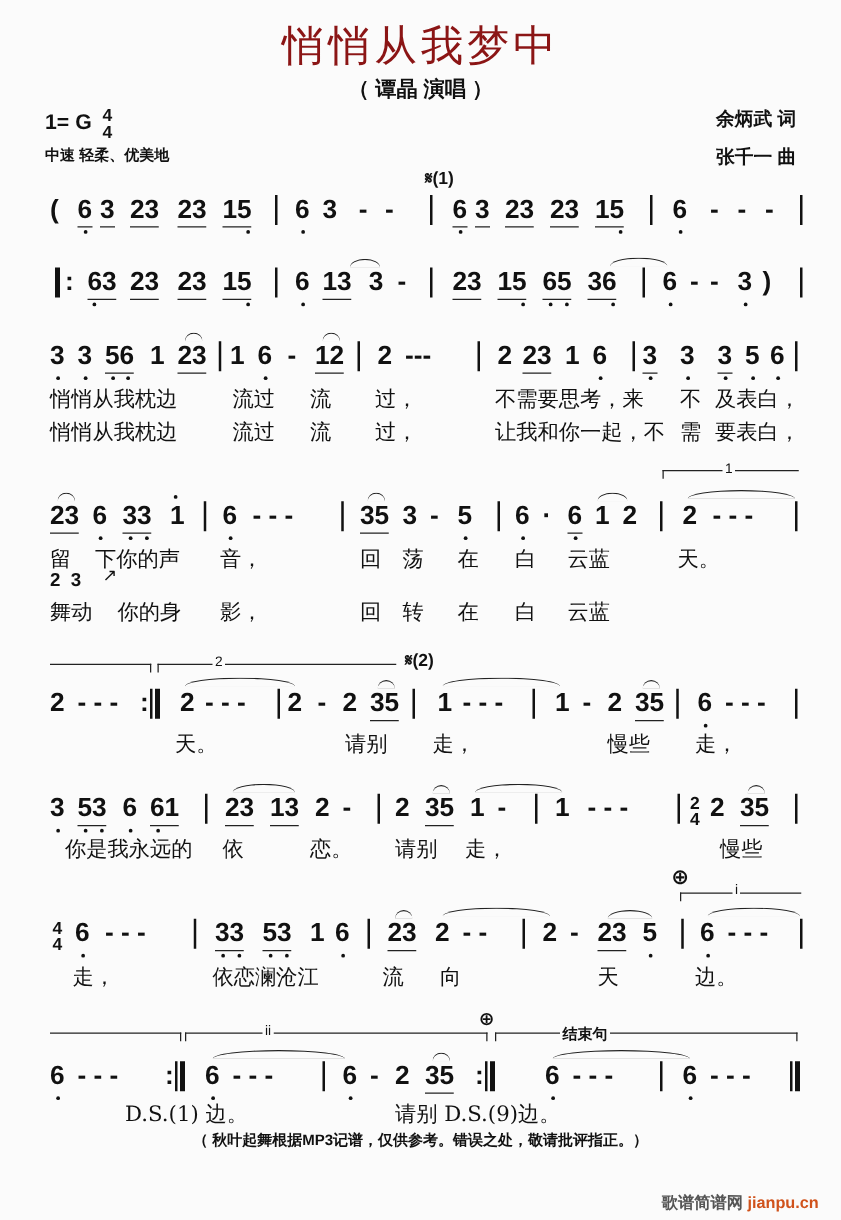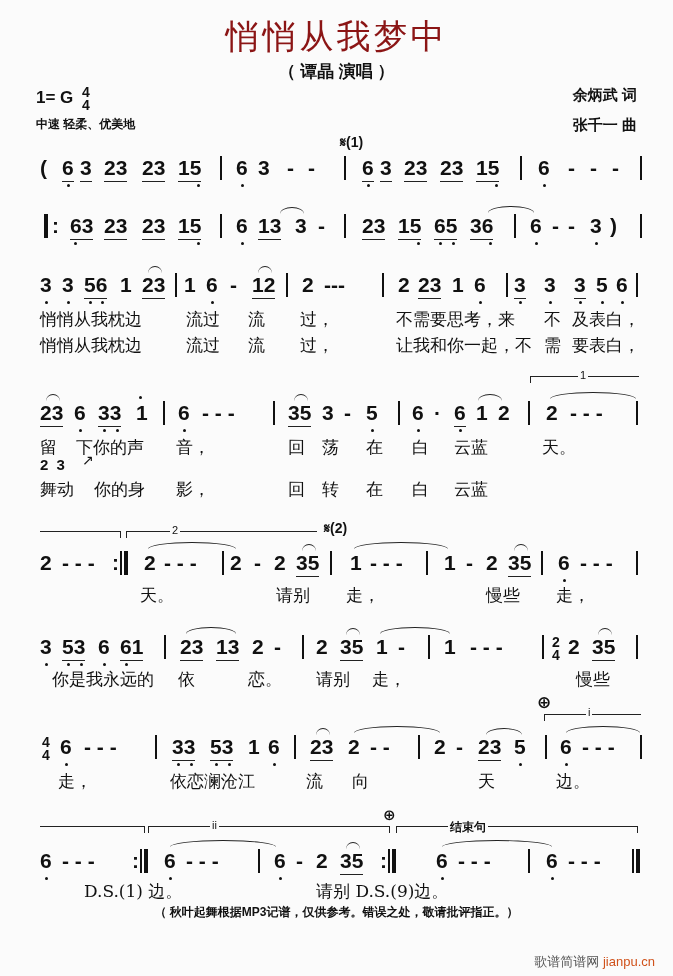--- a/index.html
+++ b/index.html
@@ -18,21 +18,21 @@
   .dot{position:absolute;width:3px;height:3px;border-radius:50%;background:#111;}
   .bar{position:absolute;width:2px;height:24px;background:#111;top:1px;}
   .bar.thick{width:4px;}
   .lyr{position:absolute;font-size:17px;font-family:"DejaVu Serif","Liberation Serif",serif;white-space:nowrap;}
   .slur{position:absolute;border-top:1.5px solid #222;border-radius:50% 50% 0 0 / 100% 100% 0 0;height:6px;}
   .volta{position:absolute;border-top:1.5px solid #222;height:0;}
   .vtxt{position:absolute;font-size:11px;background:#fbfbfb;padding:0 2px;}
   .seg{position:absolute;font-size:14px;font-weight:bold;}
   .foot{position:absolute;left:0;width:673px;top:904px;text-align:center;font-size:12px;font-weight:bold;}
   .wm{position:absolute;right:18px;top:953px;font-size:13px;color:#555;}
-  .wm span{color:#d0521b;}
+  .wm span{color:#d0521b;font-weight:bold;}
 </style>
 </head>
 <body>
 
 <div class="abs title">悄悄从我梦中</div>
 <div class="abs perf">（ 谭晶 演唱 ）</div>
 <div class="abs key">
   <span>1= G</span>
   <span class="frac">
     <span>4</span>
@@ -394,20 +394,20 @@
   <span class="dot" style="left:441px;top:29px"></span>
   <span class="slur" style="left:442px;top:-8px;width:110px"></span>
   <span class="nt" style="left:458px">- - -</span>
   <span class="bar" style="left:528px"></span>
   <span class="nt" style="left:546px">6</span>
   <span class="dot" style="left:551px;top:29px"></span>
   <span class="nt" style="left:568px">- - -</span>
   <span class="bar" style="left:632px"></span>
   <span class="bar thick" style="left:636px"></span>
 </div>
-<div class="lyr" style="left:84px;top:880px">D.S.(1) 边。</div>
+<div class="lyr" style="left:100px;top:880px">D.S.(1) 边。</div>
 <div class="lyr" style="left:316px;top:880px">请别 D.S.(9)边。</div>
 
 <div class="foot">（ 秋叶起舞根据MP3记谱，仅供参考。错误之处，敬请批评指正。）</div>
 <div class="wm">
   <span style="color:#555">歌谱简谱网</span>
   <span>jianpu.cn</span>
 </div>
 
 </body></html>

